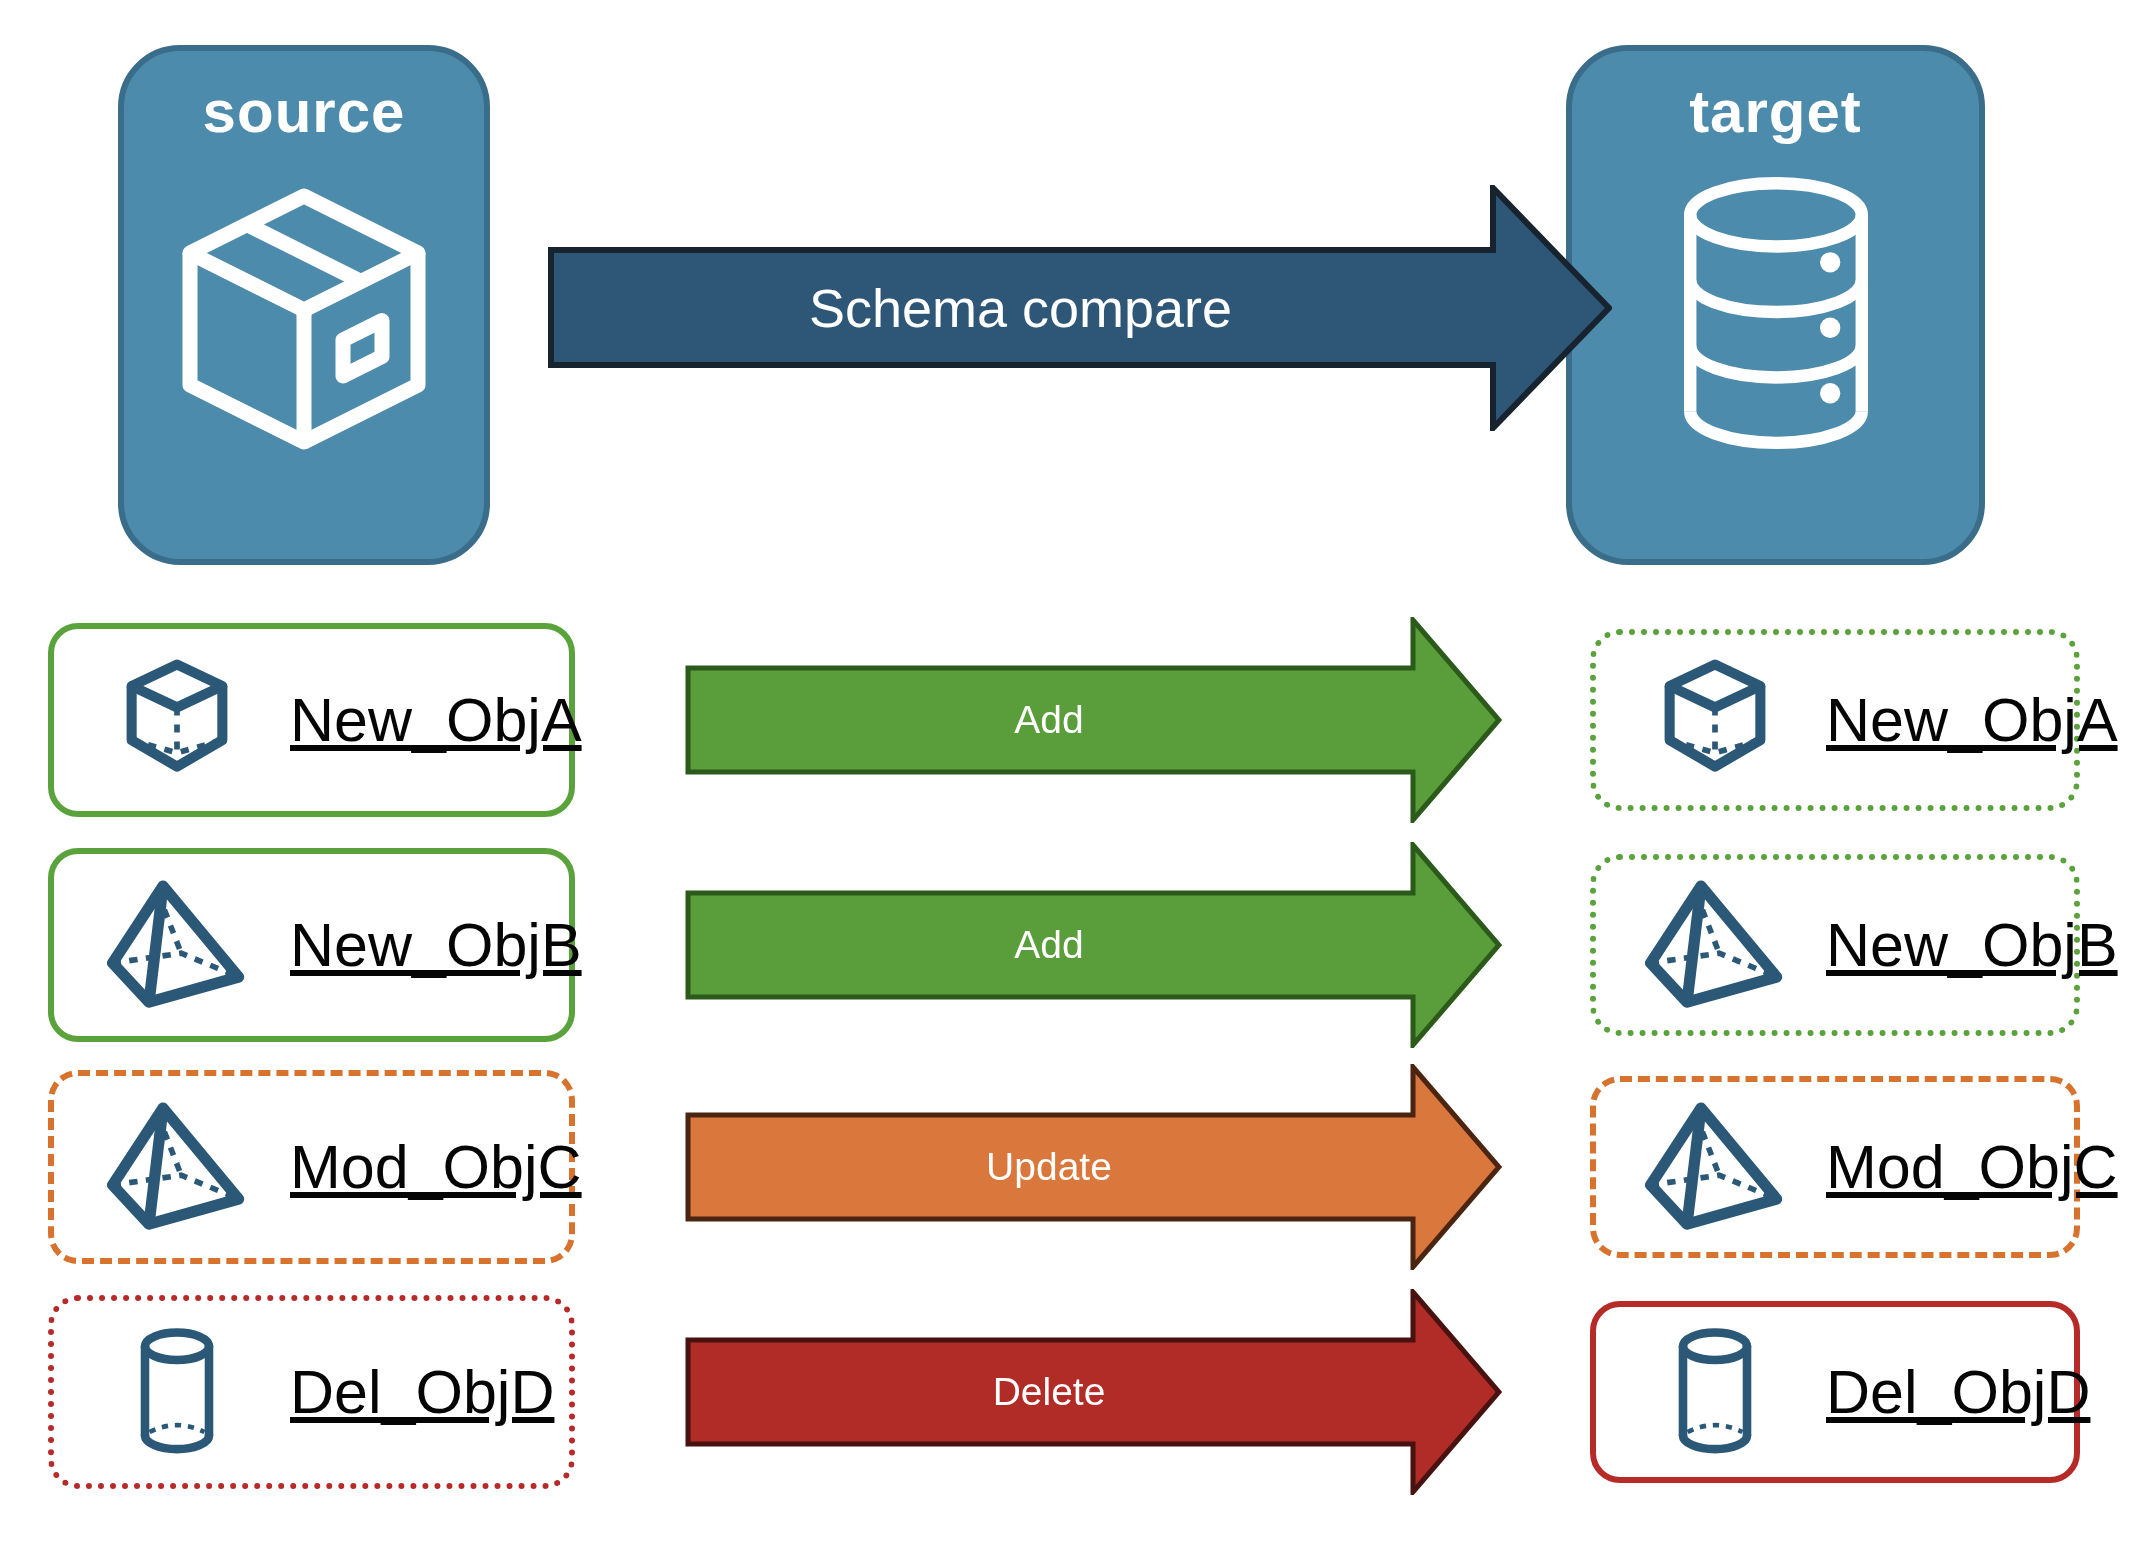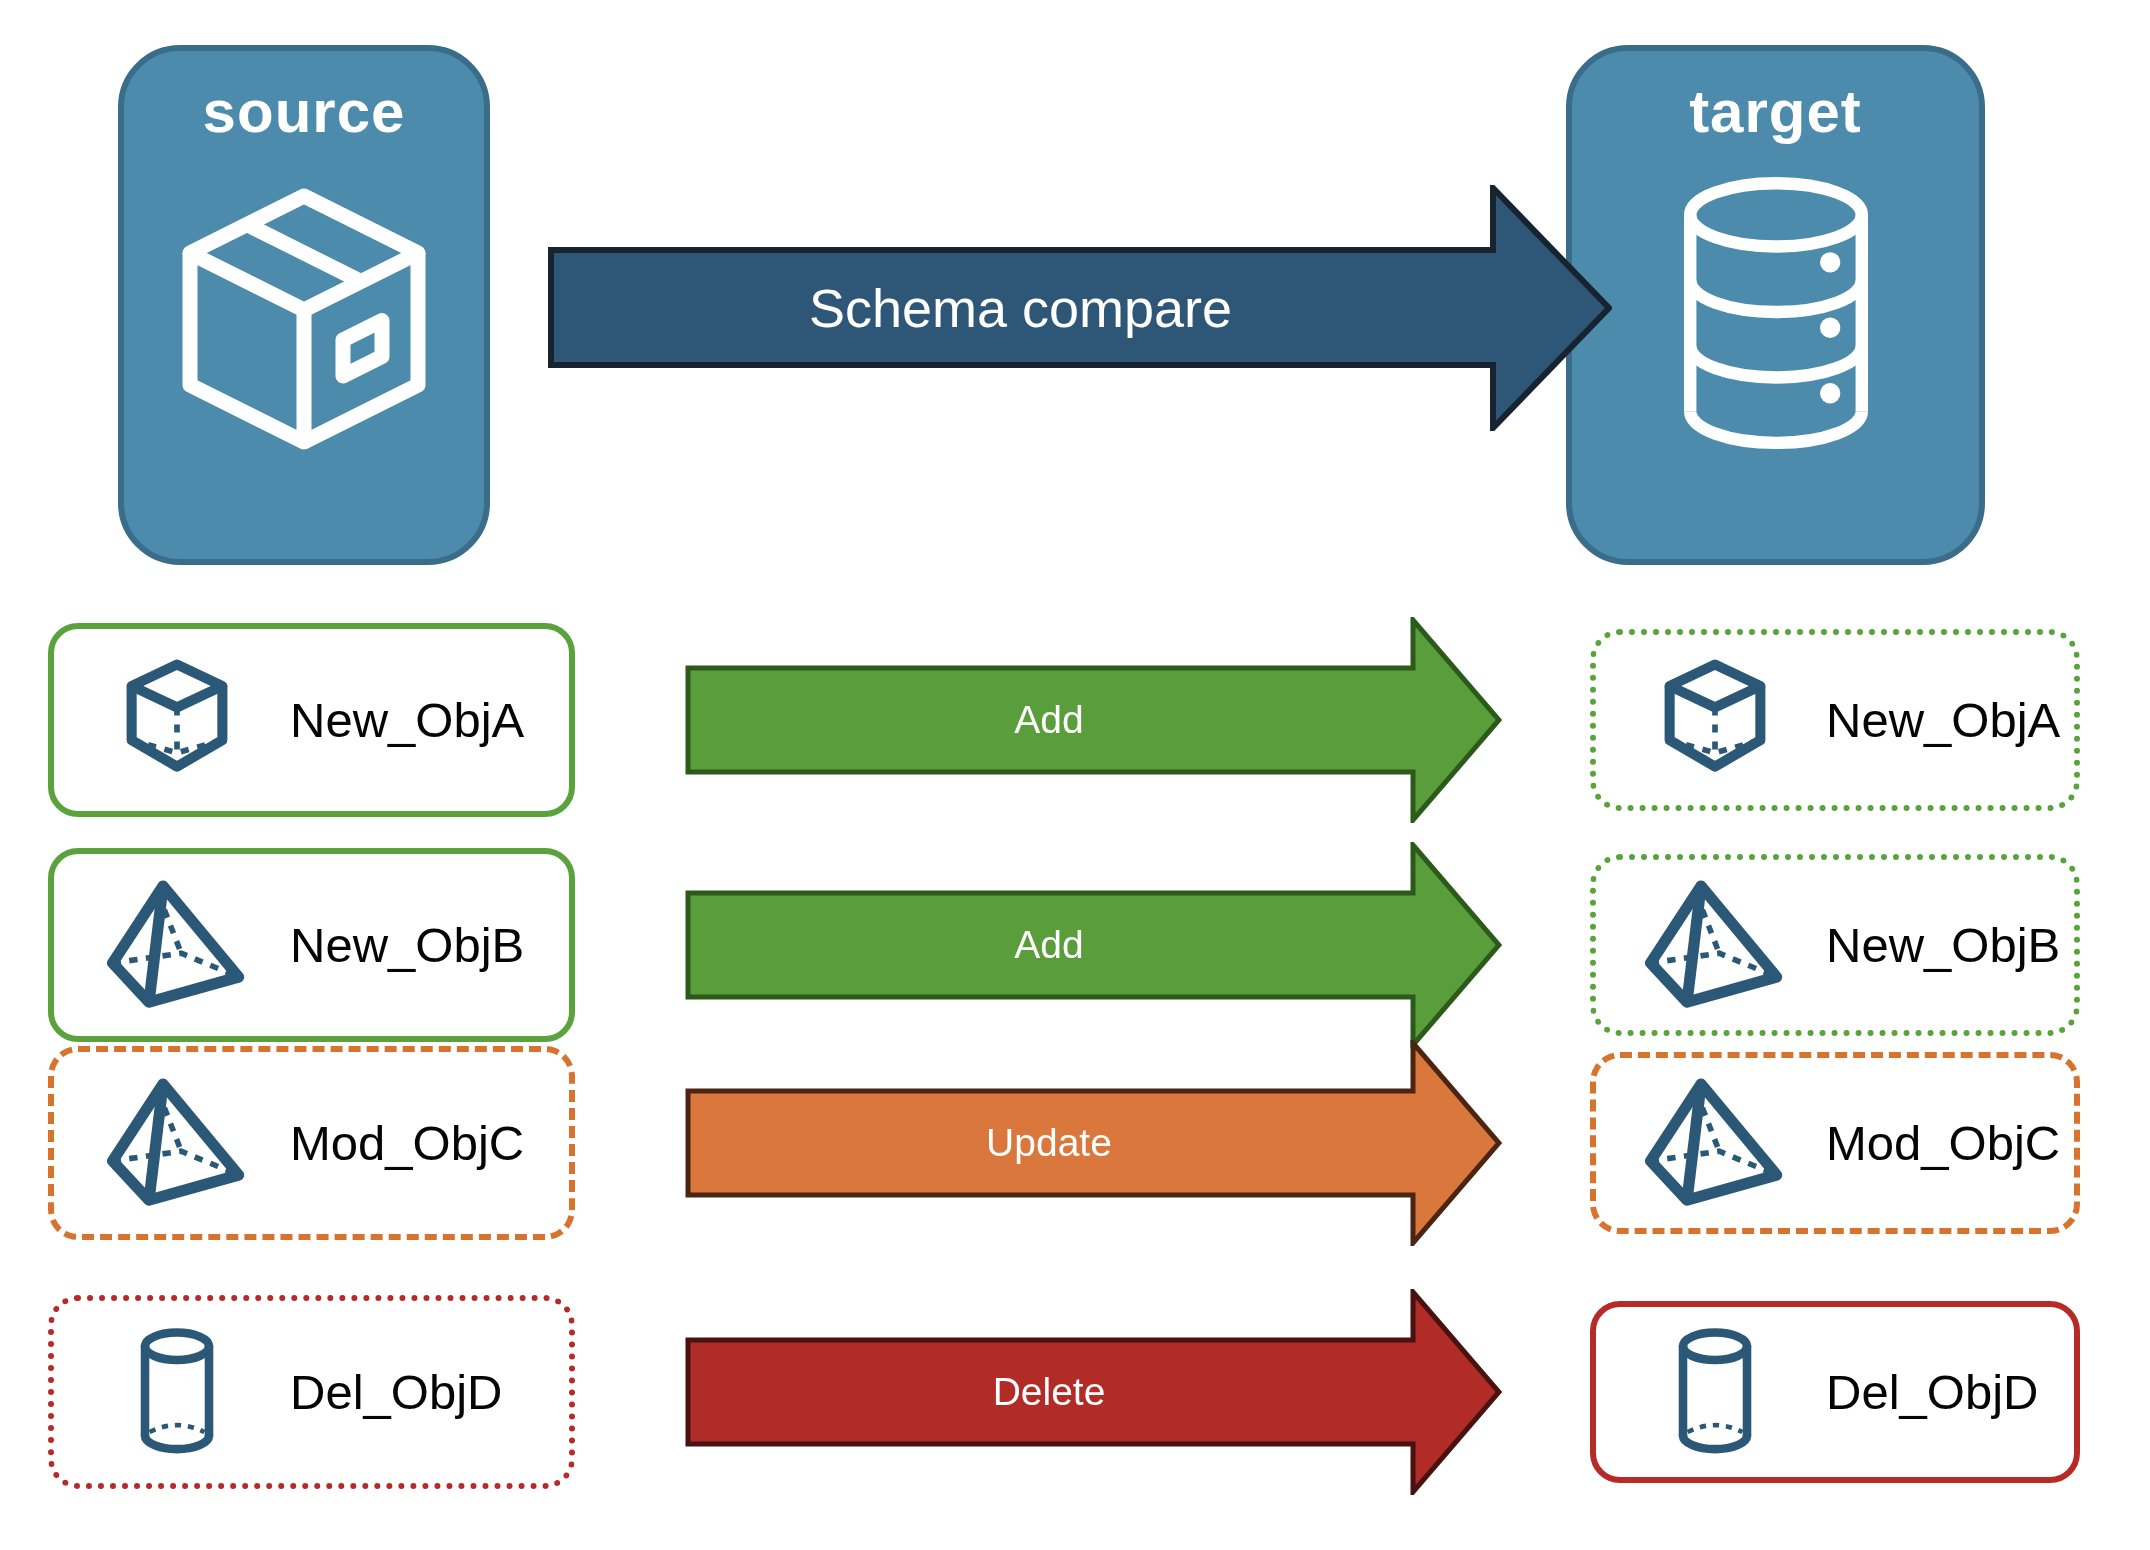--- a/index.html
+++ b/index.html
@@ -36,21 +36,21 @@
     position:absolute; box-sizing:border-box; background:#ffffff;
     border:6px solid; border-radius:30px;
     display:flex; align-items:center;
   }
   .obj-box.left  { left:48px;   top:6px;  width:527px; height:194px; padding-left:52px; gap:42px; }
   .obj-box.right { left:1590px; top:12px; width:490px; height:182px; padding-left:48px; gap:40px; }
   .obj-icon { width:142px; display:flex; align-items:center; justify-content:center; flex:0 0 142px; }
   .obj-icon svg.cube     { width:126px; height:126px; }
   .obj-icon svg.pyramid  { width:140px; height:133px; }
   .obj-icon svg.cylinder { width:80px;  height:128px; }
-  .obj-label { font-size:49px; color:#050505; white-space:nowrap; }
+  .obj-label { font-size:61px; color:#050505; white-space:nowrap;text-decoration:underline; }
 
   .action-arrow { position:absolute; left:685px; top:0; width:817px; height:206px; }
   .action-arrow svg { width:100%; height:100%; display:block; }
   .arrow-label {
     position:absolute; left:0; top:51px; width:728px; height:104px;
     display:flex; align-items:center; justify-content:center;
     color:#ffffff; font-size:39px;
   }
 </style>
 </head>
@@ -171,21 +171,21 @@
               <g stroke="#2c5878" stroke-width="4" stroke-dasharray="6 6">
                 <path d="M4 60 L53 53 L94 70"></path>
                 <path d="M41 22 L53 53"></path>
               </g>
             </svg>
           </span>
       <span class="obj-label">New_ObjB</span>
     </div>
   </div>
 
-  <div class="row" style="top: 1040px;">
+  <div class="row" style="top: 1064px;">
     <div class="obj-box left" style="border-style: dashed; border-color: rgb(216, 115, 46);">
       <span class="obj-icon">
             <svg class="pyramid" viewBox="0 0 100 95" fill="none">
               <g stroke="#2c5878" stroke-width="8" stroke-linejoin="round">
                 <path d="M40 5 L4 60 L30 88 L94 70 Z"></path>
                 <path d="M40 5 L30 88"></path>
               </g>
               <g stroke="#2c5878" stroke-width="4" stroke-dasharray="6 6">
                 <path d="M4 60 L53 53 L94 70"></path>
                 <path d="M41 22 L53 53"></path>

